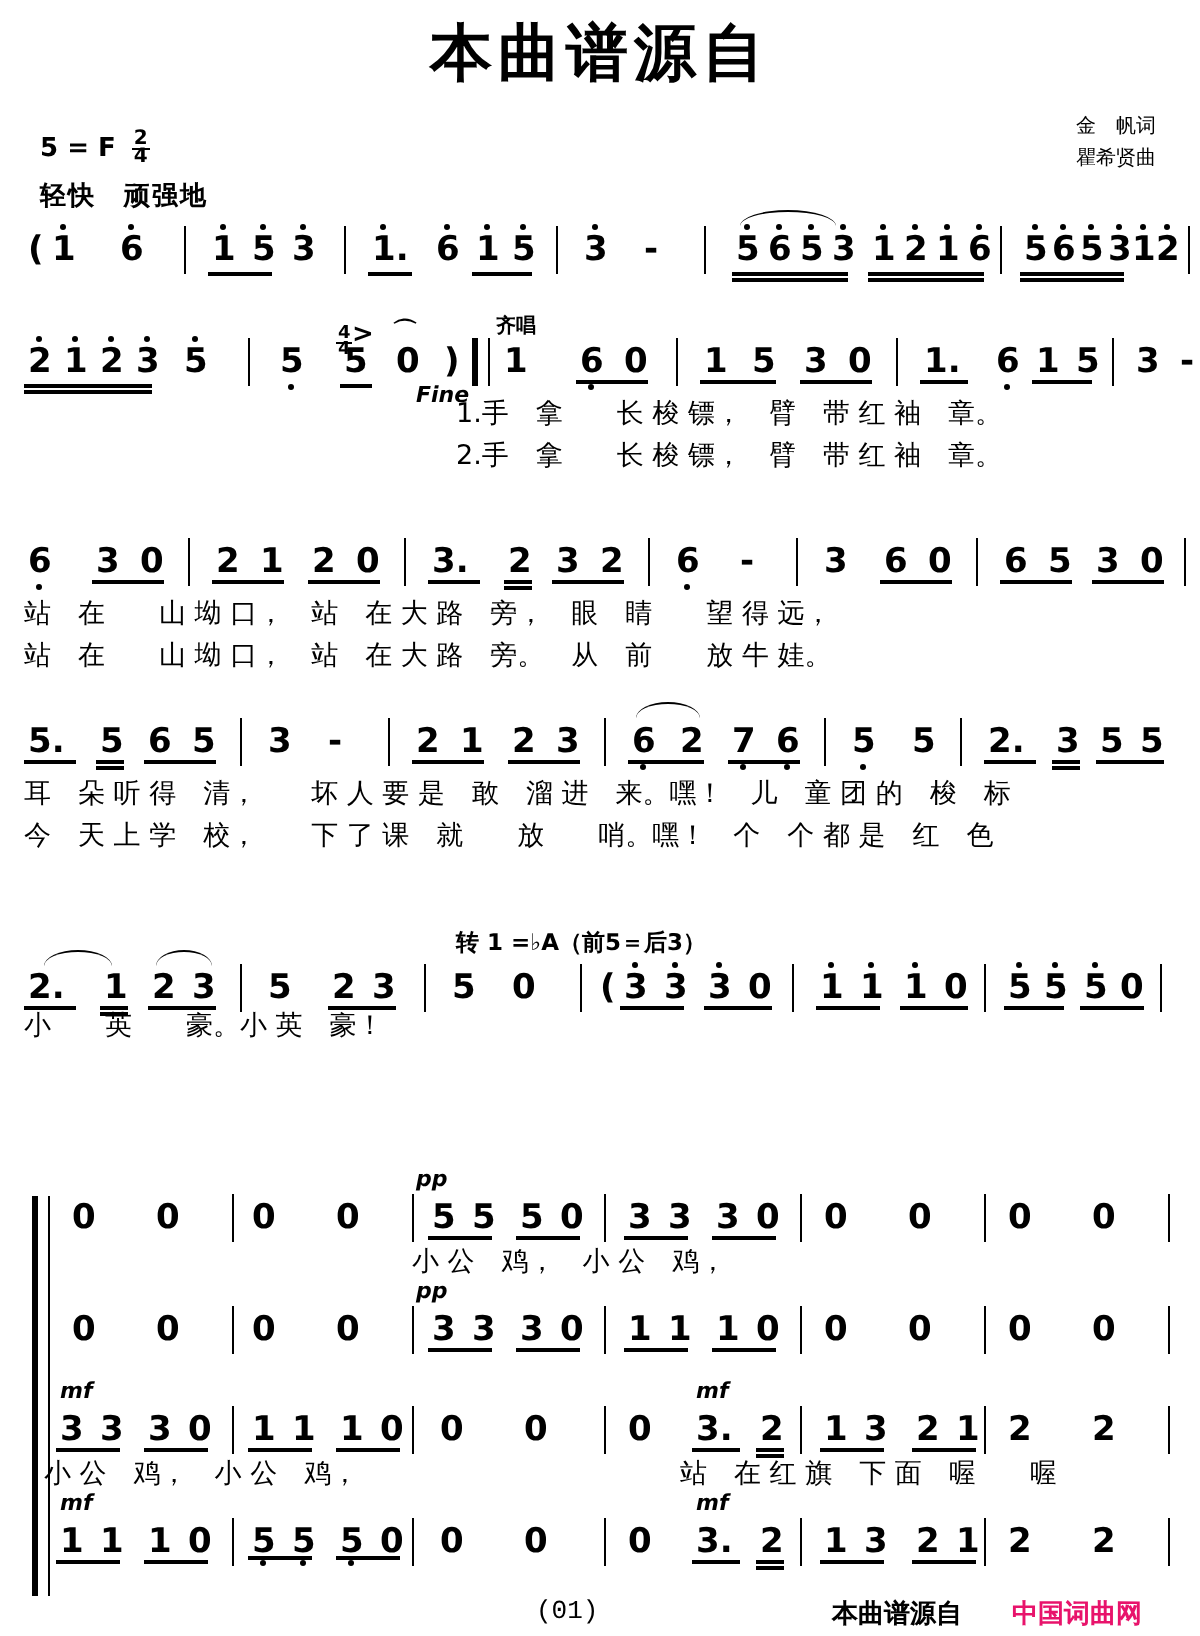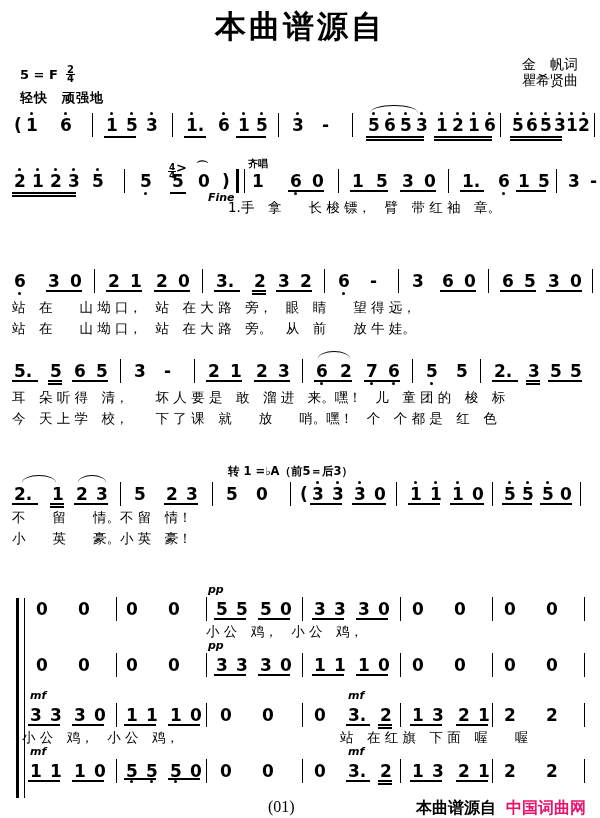--- a/index.html
+++ b/index.html
@@ -20,21 +20,21 @@
     font-family:"DejaVu Sans", sans-serif;
     font-size:31px;font-weight:700;letter-spacing:3px;
   }
   .subtitle{
     position:absolute;left:0;top:62px;width:600px;
     text-align:center;font-size:12.5px;letter-spacing:1px;
     font-family:"DejaVu Sans", sans-serif;
   }
   .credits{
     position:absolute;right:22px;top:57px;
-    text-align:left;font-size:14px;line-height:16px;
+    text-align:left;font-size:10px;line-height:16px;
     font-family:Liberation Mono, monospace;
   }
   .keyblock{
     position:absolute;left:20px;top:66px;
     font-family:"DejaVu Sans", sans-serif;
   }
   .keyline{font-size:13px;font-weight:700;display:flex;align-items:center;}
   .frac{display:inline-block;text-align:center;line-height:8px;font-size:10px;
         margin-left:8px;vertical-align:middle;font-weight:700;}
   .frac .num{display:block;border-bottom:1.3px solid #000;padding:0 1px;}
@@ -63,21 +63,21 @@
   .bar{width:1.4px;background:#000;}
   .dbar{width:5px;border-left:3px solid #000;border-right:1.4px solid #000;}
   
   .dotu{position:absolute;width:3px;height:3px;border-radius:50%;background:#000;}
   .dotd{position:absolute;width:3px;height:3px;border-radius:50%;background:#000;}
   .beam{height:1.5px;background:#000;}
   .tie{border-top:1.4px solid #000;border-radius:50%/100% 100% 0 0;height:7px;}
   .brace{border-left:3px solid #000;}
   .brace2{position:absolute;border-left:1.4px solid #000;}
   .footer{
-    position:absolute;font-family:Liberation Serif, serif;font-size:16px;
+    position:absolute;font-family:Liberation Mono, monospace;font-size:13px;
   }
   .src{color:#e8136b;font-weight:700;}
   .srclbl{font-weight:700;color:#000;}
 </style>
 </head>
 <body>
 
 <div class="sheet">
 
   <div class="title">本曲谱源自</div>
@@ -232,20 +232,23 @@
       <span class="n" style="left:518px;top:4px;">1</span>
       <span class="n" style="left:538px;top:4px;">5</span>
       <span class="beam" style="left:516px;top:22px;width:30px;"></span>
       <span class="bar" style="left:556px;top:1px;height:24px;"></span>
       <span class="n" style="left:568px;top:4px;">3</span>
       <span class="n" style="left:590px;top:4px;">-</span>
     </div>
     <div class="lyr" style="margin-top:2px;">
       <span class="lw" style="left:228px;">1.手　拿　　长 梭 镖，　臂　带 红 袖　章。</span>
     </div>
+    <div class="lyr">
+      <span class="lw" style="left:228px;">2.手　拿　　长 梭 镖，　臂　带 红 袖　章。</span>
+    </div>
   </div>
 
   <div class="row" style="top:268px;height:34px;">
     <div class="notes">
       <span class="n" style="left:14px;top:4px;">6</span>
         <span class="dotd" style="left:18px;top:24px;"></span>
       <span class="n" style="left:48px;top:4px;">3</span>
       <span class="n" style="left:70px;top:4px;">0</span>
       <span class="beam" style="left:46px;top:22px;width:36px;"></span>
       <span class="bar" style="left:94px;top:1px;height:24px;"></span>
@@ -411,23 +414,20 @@
       <span class="n" style="left:504px;top:15px;">5</span>
         <span class="dotu" style="left:508px;top:11px;"></span>
       <span class="n" style="left:522px;top:15px;">5</span>
         <span class="dotu" style="left:526px;top:11px;"></span>
       <span class="beam" style="left:502px;top:33px;width:30px;"></span>
       <span class="n" style="left:542px;top:15px;">5</span>
         <span class="dotu" style="left:546px;top:11px;"></span>
       <span class="n" style="left:560px;top:15px;">0</span>
       <span class="beam" style="left:540px;top:33px;width:32px;"></span>
       <span class="bar" style="left:580px;top:12px;height:24px;"></span>
-    </div>
-    <div class="lyr" style="margin-top:4px;">
-      <span class="lw" style="left:12px;">不　　留　　情。不 留　情！</span>
     </div>
     <div class="lyr">
       <span class="lw" style="left:12px;">小　　英　　豪。小 英　豪！</span>
     </div>
   </div>
 
   <div class="row" style="top:596px;height:210px;">
 
     <span class="brace" style="left:16px;top:2px;height:200px;"></span>
     <span class="brace2" style="left:24px;top:2px;height:200px;"></span>

